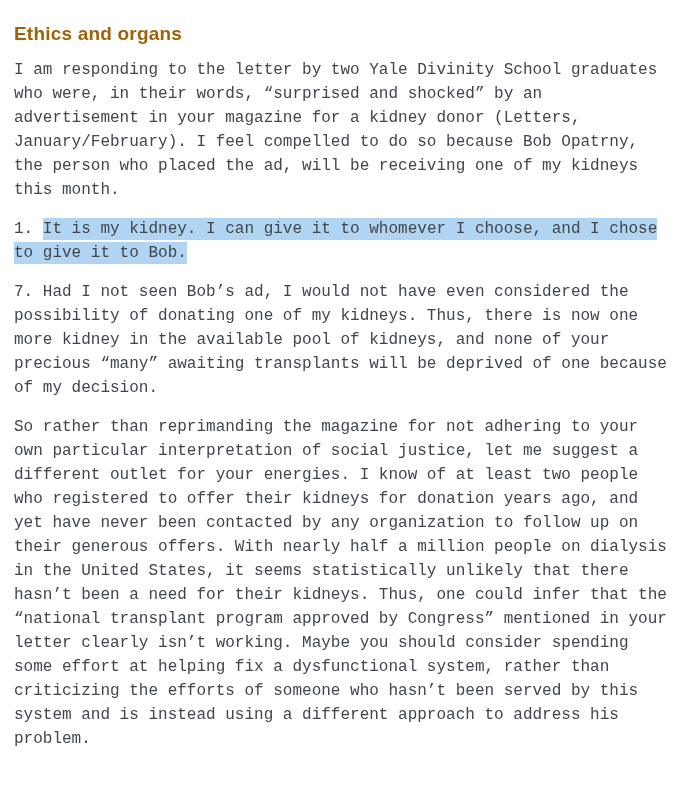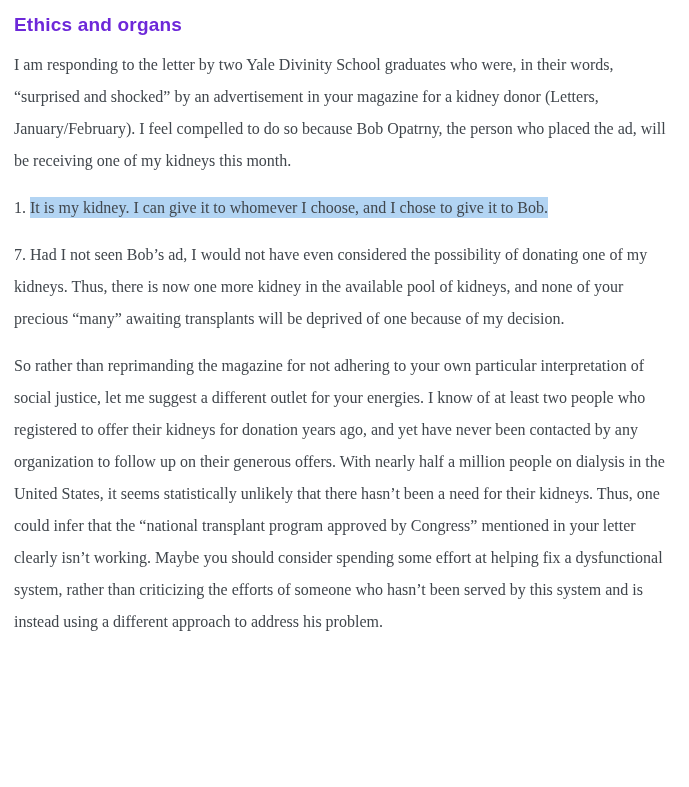--- a/index.html
+++ b/index.html
@@ -12,28 +12,28 @@
     min-height: 787px;
     box-sizing: border-box;
     padding: 10px 14px 12px 14px;
     background: #ffffff;
   }
   .page-title {
     font-family: "Liberation Sans", "DejaVu Sans", sans-serif;
     font-weight: bold;
     font-size: 19px;
     line-height: 22px;
-    color: #6d28d9;
-    margin: 4px 0 13px 0;
+    color: #a16207;
+    margin: 13px 0 13px 0;
     letter-spacing: 0.2px;
   }
   .body-text p {
-    font-family: Liberation Serif, serif;
+    font-family: Liberation Mono, monospace;
     font-size: 16px;
-    line-height: 32px;
+    line-height: 24px;
     color: #40464c;
     margin: 0 0 15px 0;
   }
   .hl {
     background: #b2d4f3;
     padding: 2px 0;
   }
 </style>
 </head>
 <body>

